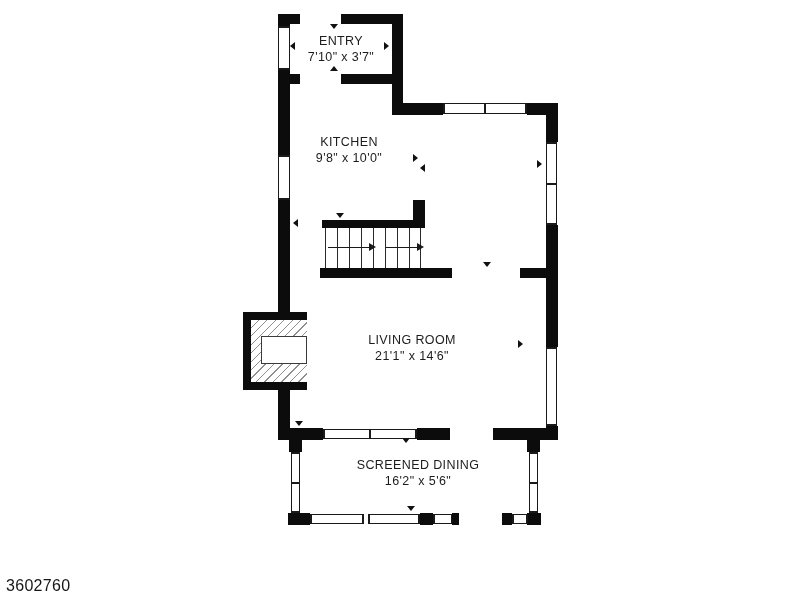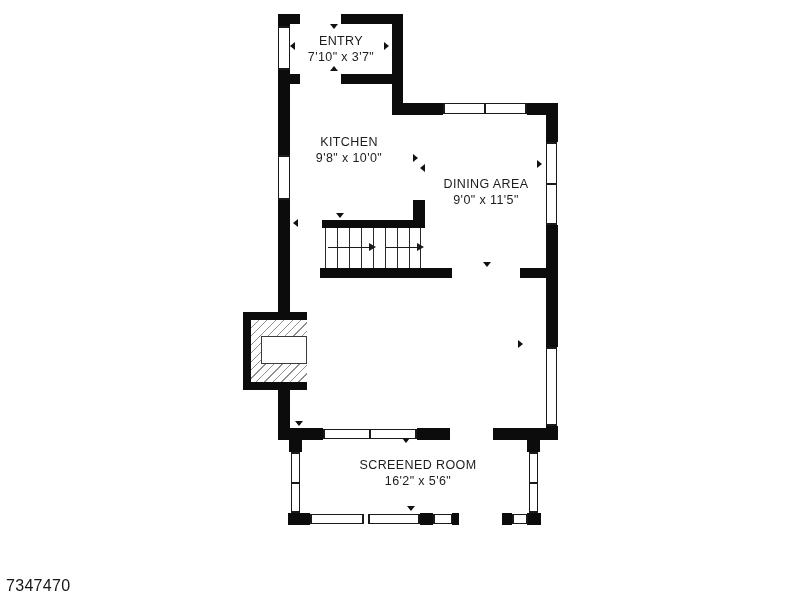--- a/index.html
+++ b/index.html
@@ -109,23 +109,23 @@
   <div class="tri down" style="left:407px;top:506px"></div>
 
   <div class="room-label" style="left:341px;top:33px">
     <div>ENTRY</div>
     <div>7'10" x 3'7"</div>
   </div>
   <div class="room-label" style="left:349px;top:134px">
     <div>KITCHEN</div>
     <div>9'8" x 10'0"</div>
   </div>
-  <div class="room-label" style="left:486px;top:176px">
-    <div>DINING AREA</div>
-    <div>9'0" x 11'5"</div>
+  <div class="room-label" style="left:412px;top:332px">
+    <div>LIVING ROOM</div>
+    <div>21'1" x 14'6"</div>
   </div>
   <div class="room-label" style="left:418px;top:457px">
-    <div>SCREENED ROOM</div>
+    <div>SCREENED DINING</div>
     <div>16'2" x 5'6"</div>
   </div>
 
-  <div class="id-text">7347470</div>
+  <div class="id-text">3602760</div>
 </div>
 
 </body></html>

